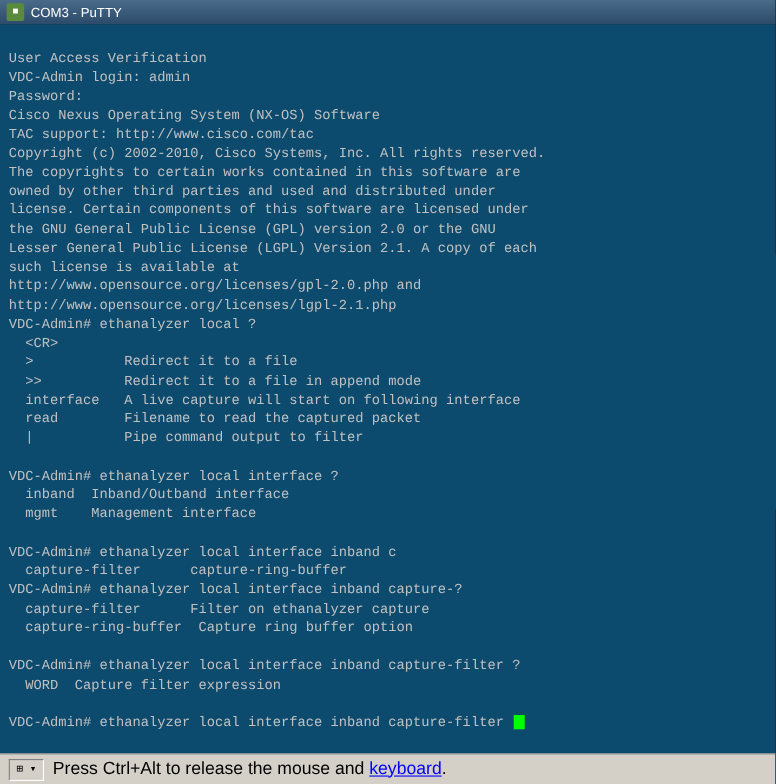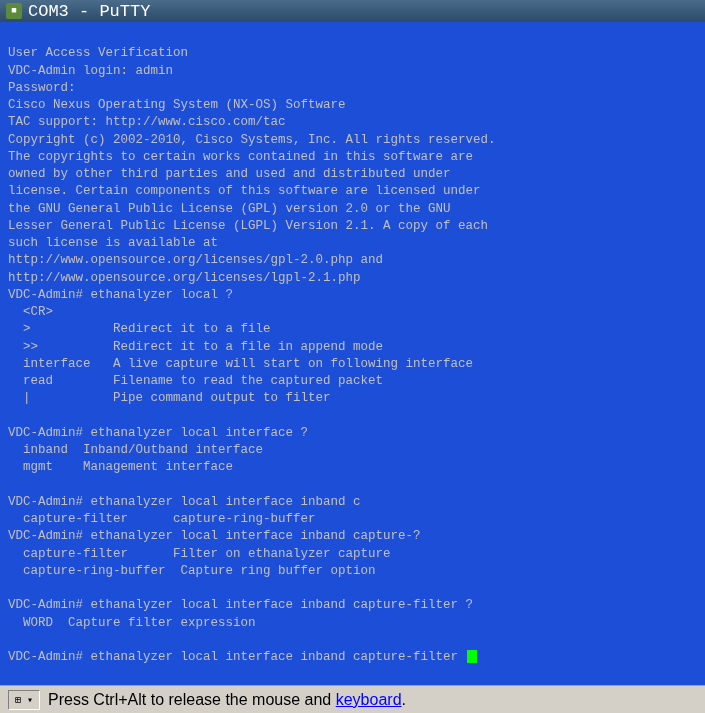--- a/index.html
+++ b/index.html
@@ -32,28 +32,28 @@
       display: flex;
       align-items: center;
       justify-content: center;
       font-size: 9px;
       color: white;
       font-weight: bold;
       flex-shrink: 0;
     }
     #titlebar-text {
       color: white;
-      font-family: Liberation Mono, monospace;
-      font-size: 17px;
+      font-family: Liberation Sans, sans-serif;
+      font-size: 12px;
     }
 
     
     #terminal {
       flex: 1;
-      background: #1d4ed8;
+      background: #0c4a6e;
       color: #c0c0c0;
       padding: 6px 8px;
       overflow: hidden;
       font-size: 12.5px;
       line-height: 1.38;
       white-space: pre;
     }
     .green-block {
       display: inline-block;
       width: 10px;

